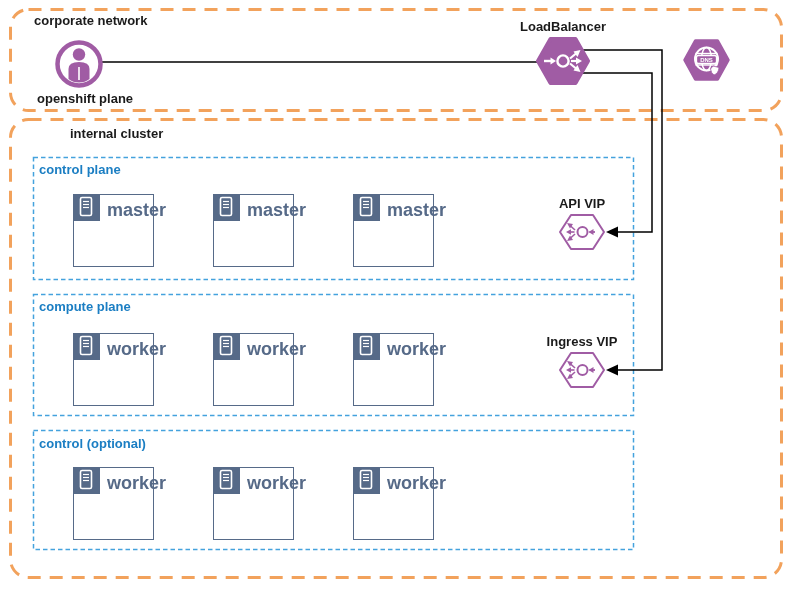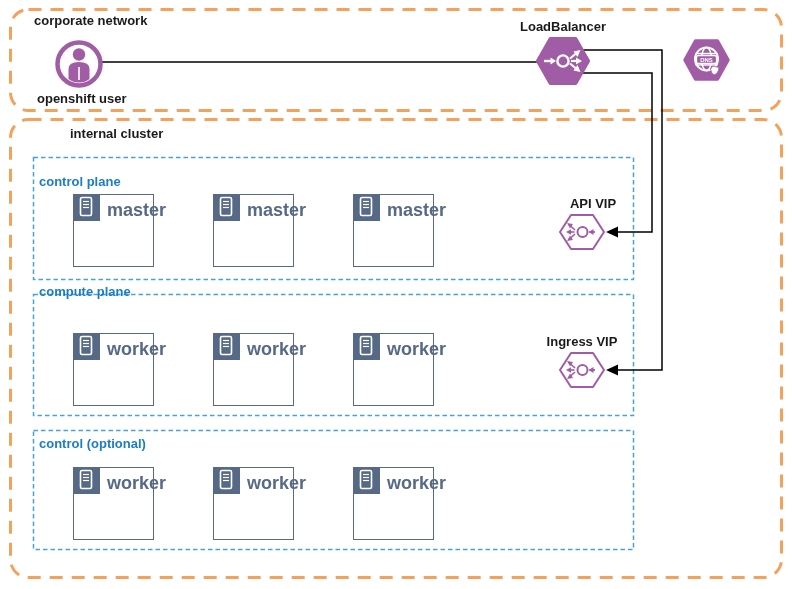--- a/index.html
+++ b/index.html
@@ -44,21 +44,21 @@
     <rect x="33.5" y="430.5" width="600" height="119" fill="none" stroke="#44a2dd" stroke-width="1.5" stroke-dasharray="4.5 3"></rect>
 
     <path d="M80 62 H537" stroke="#000" stroke-width="1.5" fill="none"></path>
     <path d="M583 73 H652 V232 H617" stroke="#000" stroke-width="1.5" fill="none"></path>
     <polygon points="606,232 618,226.5 618,237.5" fill="#000"></polygon>
     <path d="M583 50 H662 V370 H617" stroke="#000" stroke-width="1.5" fill="none"></path>
     <polygon points="606,370 618,364.5 618,375.5" fill="#000"></polygon>
   </svg>
 
   <div class="lbl" style="left:34px;top:13px;">corporate network</div>
-  <div class="lbl" style="left:37px;top:91px;">openshift user</div>
+  <div class="lbl" style="left:37px;top:91px;">openshift plane</div>
   <div class="lbl lbl-center" style="left:563px;top:19px;">LoadBalancer</div>
 
   <svg class="abs" style="left:53px;top:38px;" width="52" height="52" viewBox="0 0 52 52">
     <circle cx="26" cy="26" r="21.5" fill="#fff" stroke="#a05ca4" stroke-width="4.5"></circle>
     <circle cx="26" cy="16.5" r="6.2" fill="#a05ca4"></circle>
     <path d="M15.5 31 q0-7 10.5-7 q10.5 0 10.5 7 v10 q-4.5 3.5-10.5 3.5 q-6 0-10.5-3.5 Z" fill="#a05ca4"></path>
     <line x1="26" y1="29" x2="26" y2="42" stroke="#fff" stroke-width="1.6"></line>
   </svg>
 
   <svg class="abs" style="left:536px;top:36px;" width="54" height="50" viewBox="0 0 54 50">
@@ -80,22 +80,22 @@
     <ellipse cx="23.5" cy="21" rx="5" ry="11.5" fill="none" stroke="#fff" stroke-width="1.4"></ellipse>
     <line x1="12.5" y1="15.5" x2="34.5" y2="15.5" stroke="#fff" stroke-width="1.4"></line>
     <line x1="12.5" y1="27" x2="34.5" y2="27" stroke="#fff" stroke-width="1.4"></line>
     <rect x="13.5" y="17.5" width="20" height="8" rx="2" fill="#a05ca4" stroke="#fff" stroke-width="1.3"></rect>
     <text x="23.5" y="23.8" text-anchor="middle" font-size="6" font-weight="bold" fill="#fff" font-family="Liberation Sans, sans-serif">DNS</text>
     <path d="M30 28 l6 1.5 q-0.5 6-5 7.5 q-3-2-3.5-6 Z" fill="#fff" stroke="#a05ca4" stroke-width="0.8"></path>
   </svg>
 
   <div class="lbl" style="left:34px;top:126px;padding-left:36px;">internal cluster</div>
 
-  <div class="lbl-blue" style="left:39px;top:174px;">control plane</div>
-  <div class="lbl-blue" style="left:39px;top:284px;">compute plane</div>
+  <div class="lbl-blue" style="left:39px;top:162px;">control plane</div>
+  <div class="lbl-blue" style="left:39px;top:299px;">compute plane</div>
   <div class="lbl-blue" style="left:39px;top:436px;">control (optional)</div>
 
   <div class="node" style="left:73px;top:194px;">
     <span class="node-icon">
       <svg width="26" height="26" viewBox="0 0 26 26">
           <rect x="7.5" y="3.5" width="11" height="18" rx="1.5" fill="none" stroke="#fff" stroke-width="1.6"></rect>
           <line x1="10" y1="7.5" x2="16" y2="7.5" stroke="#fff" stroke-width="1.2"></line>
           <line x1="10" y1="10.5" x2="16" y2="10.5" stroke="#fff" stroke-width="1.2"></line>
           <line x1="10" y1="13.5" x2="16" y2="13.5" stroke="#fff" stroke-width="1.2"></line>
         </svg>
@@ -118,21 +118,21 @@
       <svg width="26" height="26" viewBox="0 0 26 26">
           <rect x="7.5" y="3.5" width="11" height="18" rx="1.5" fill="none" stroke="#fff" stroke-width="1.6"></rect>
           <line x1="10" y1="7.5" x2="16" y2="7.5" stroke="#fff" stroke-width="1.2"></line>
           <line x1="10" y1="10.5" x2="16" y2="10.5" stroke="#fff" stroke-width="1.2"></line>
           <line x1="10" y1="13.5" x2="16" y2="13.5" stroke="#fff" stroke-width="1.2"></line>
         </svg>
     </span>
     <span class="node-label">master</span>
   </div>
 
-  <div class="lbl lbl-center" style="left:582px;top:196px;margin-left:11px;">API VIP</div>
+  <div class="lbl lbl-center" style="left:582px;top:196px;">API VIP</div>
   <svg class="abs" style="left:558px;top:213px;" width="48" height="38" viewBox="0 0 48 38">
     <polygon points="2,19 13,2 35,2 46,19 35,36 13,36" fill="#fff" stroke="#a05ca4" stroke-width="2" stroke-linejoin="round"></polygon>
     <circle cx="24.5" cy="19" r="5" fill="none" stroke="#a05ca4" stroke-width="2"></circle>
     <line x1="31.5" y1="19" x2="37" y2="19" stroke="#a05ca4" stroke-width="1.8"></line>
     <polygon points="30.5,19 35.5,16 35.5,22" fill="#a05ca4"></polygon>
     <line x1="17" y1="17" x2="12" y2="12.5" stroke="#a05ca4" stroke-width="1.6"></line>
     <polygon points="9,10 15,11 12,15.5" fill="#a05ca4"></polygon>
     <line x1="16.5" y1="19" x2="11.5" y2="19" stroke="#a05ca4" stroke-width="1.6"></line>
     <polygon points="8,19 13,16.2 13,21.8" fill="#a05ca4"></polygon>
     <line x1="17" y1="21" x2="12" y2="25.5" stroke="#a05ca4" stroke-width="1.6"></line>

